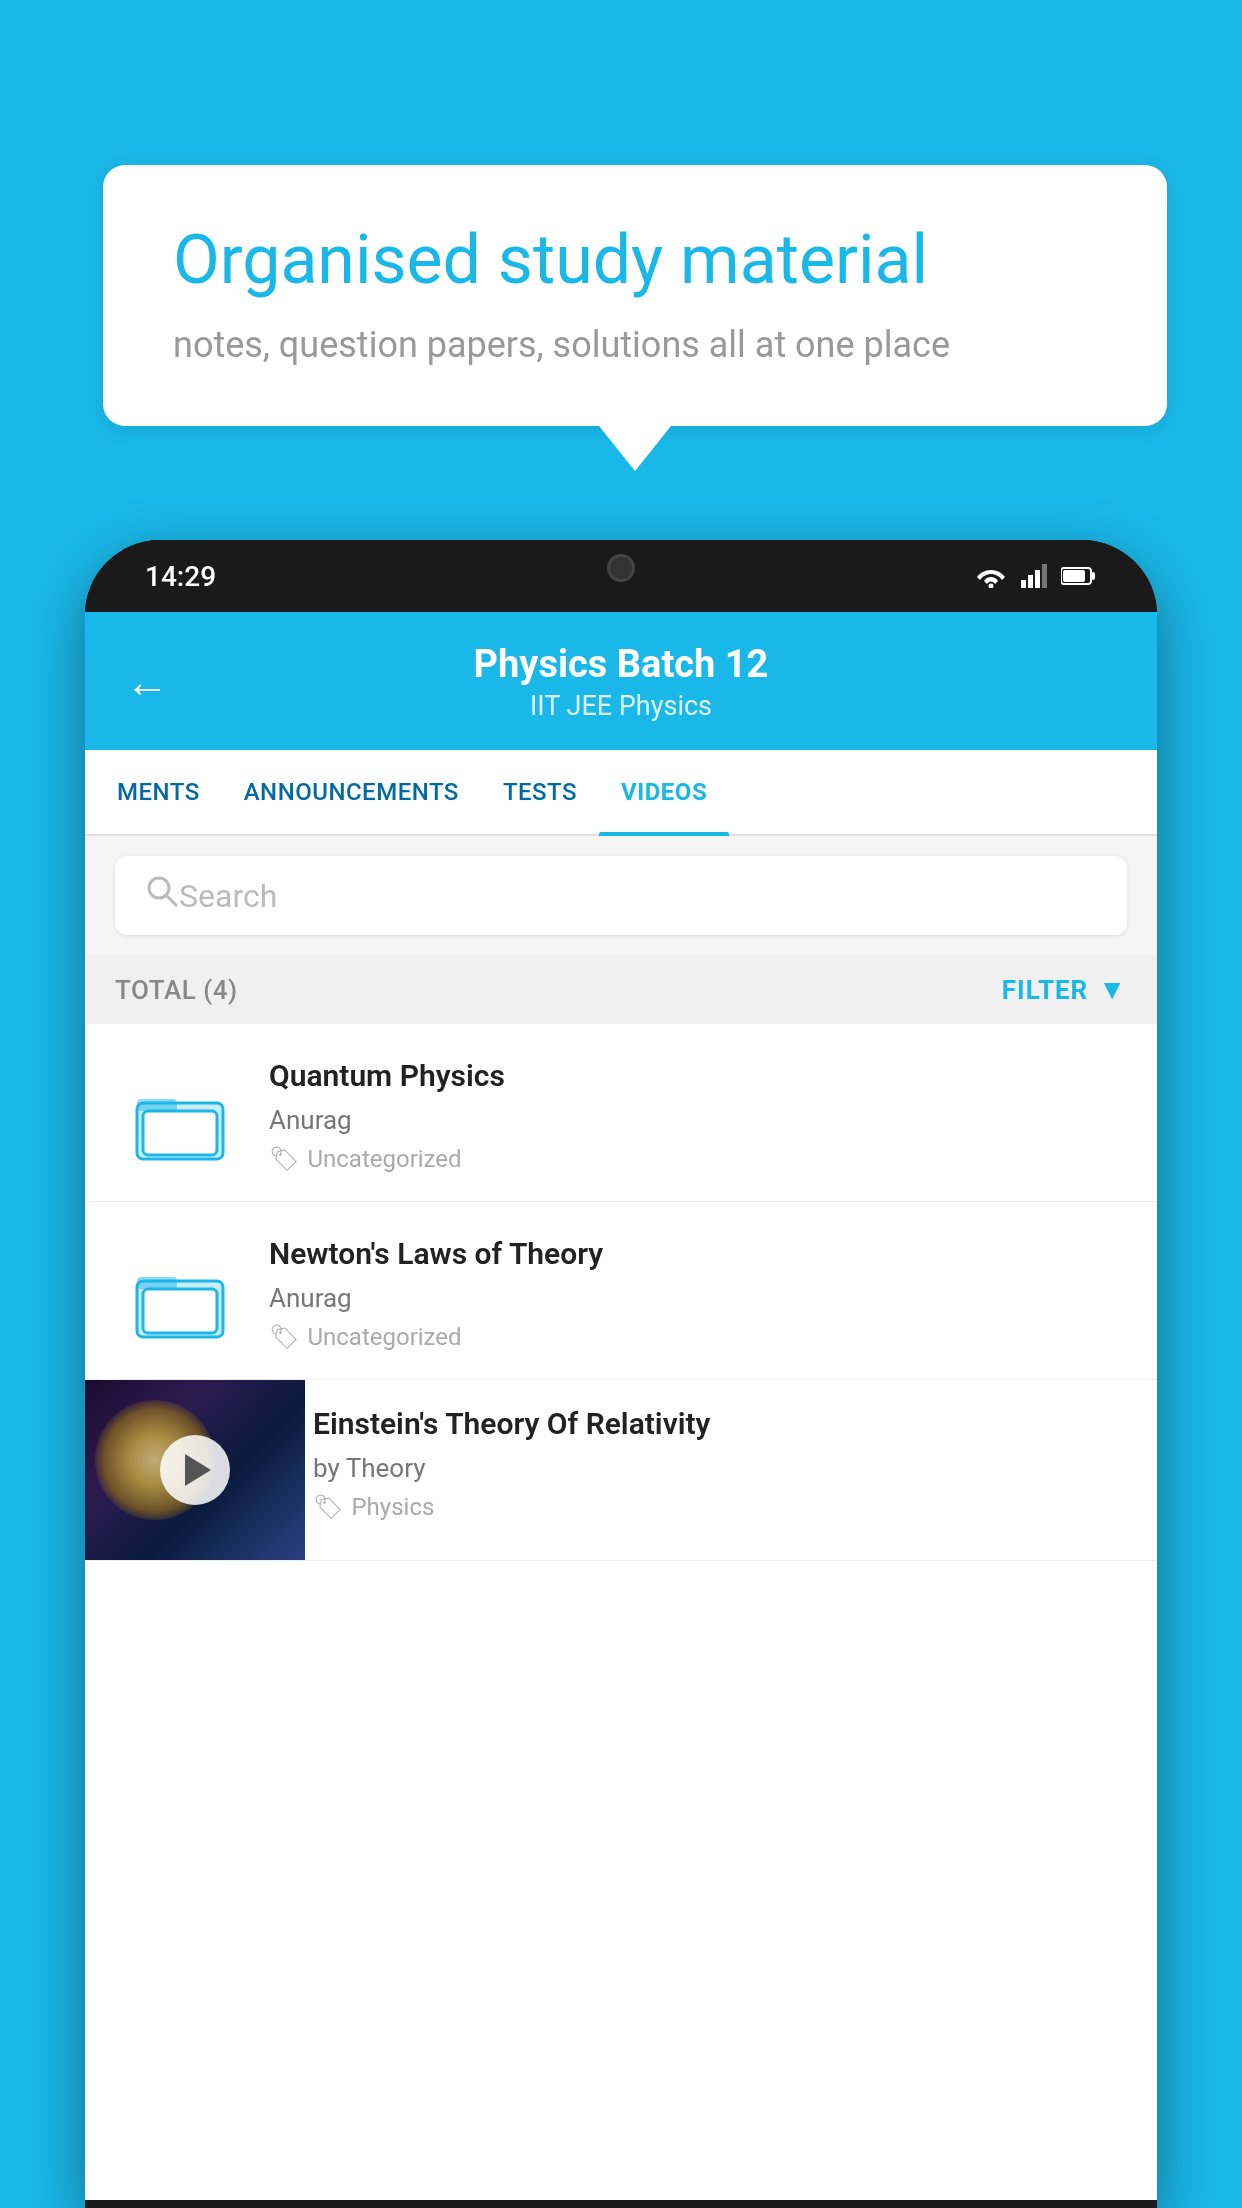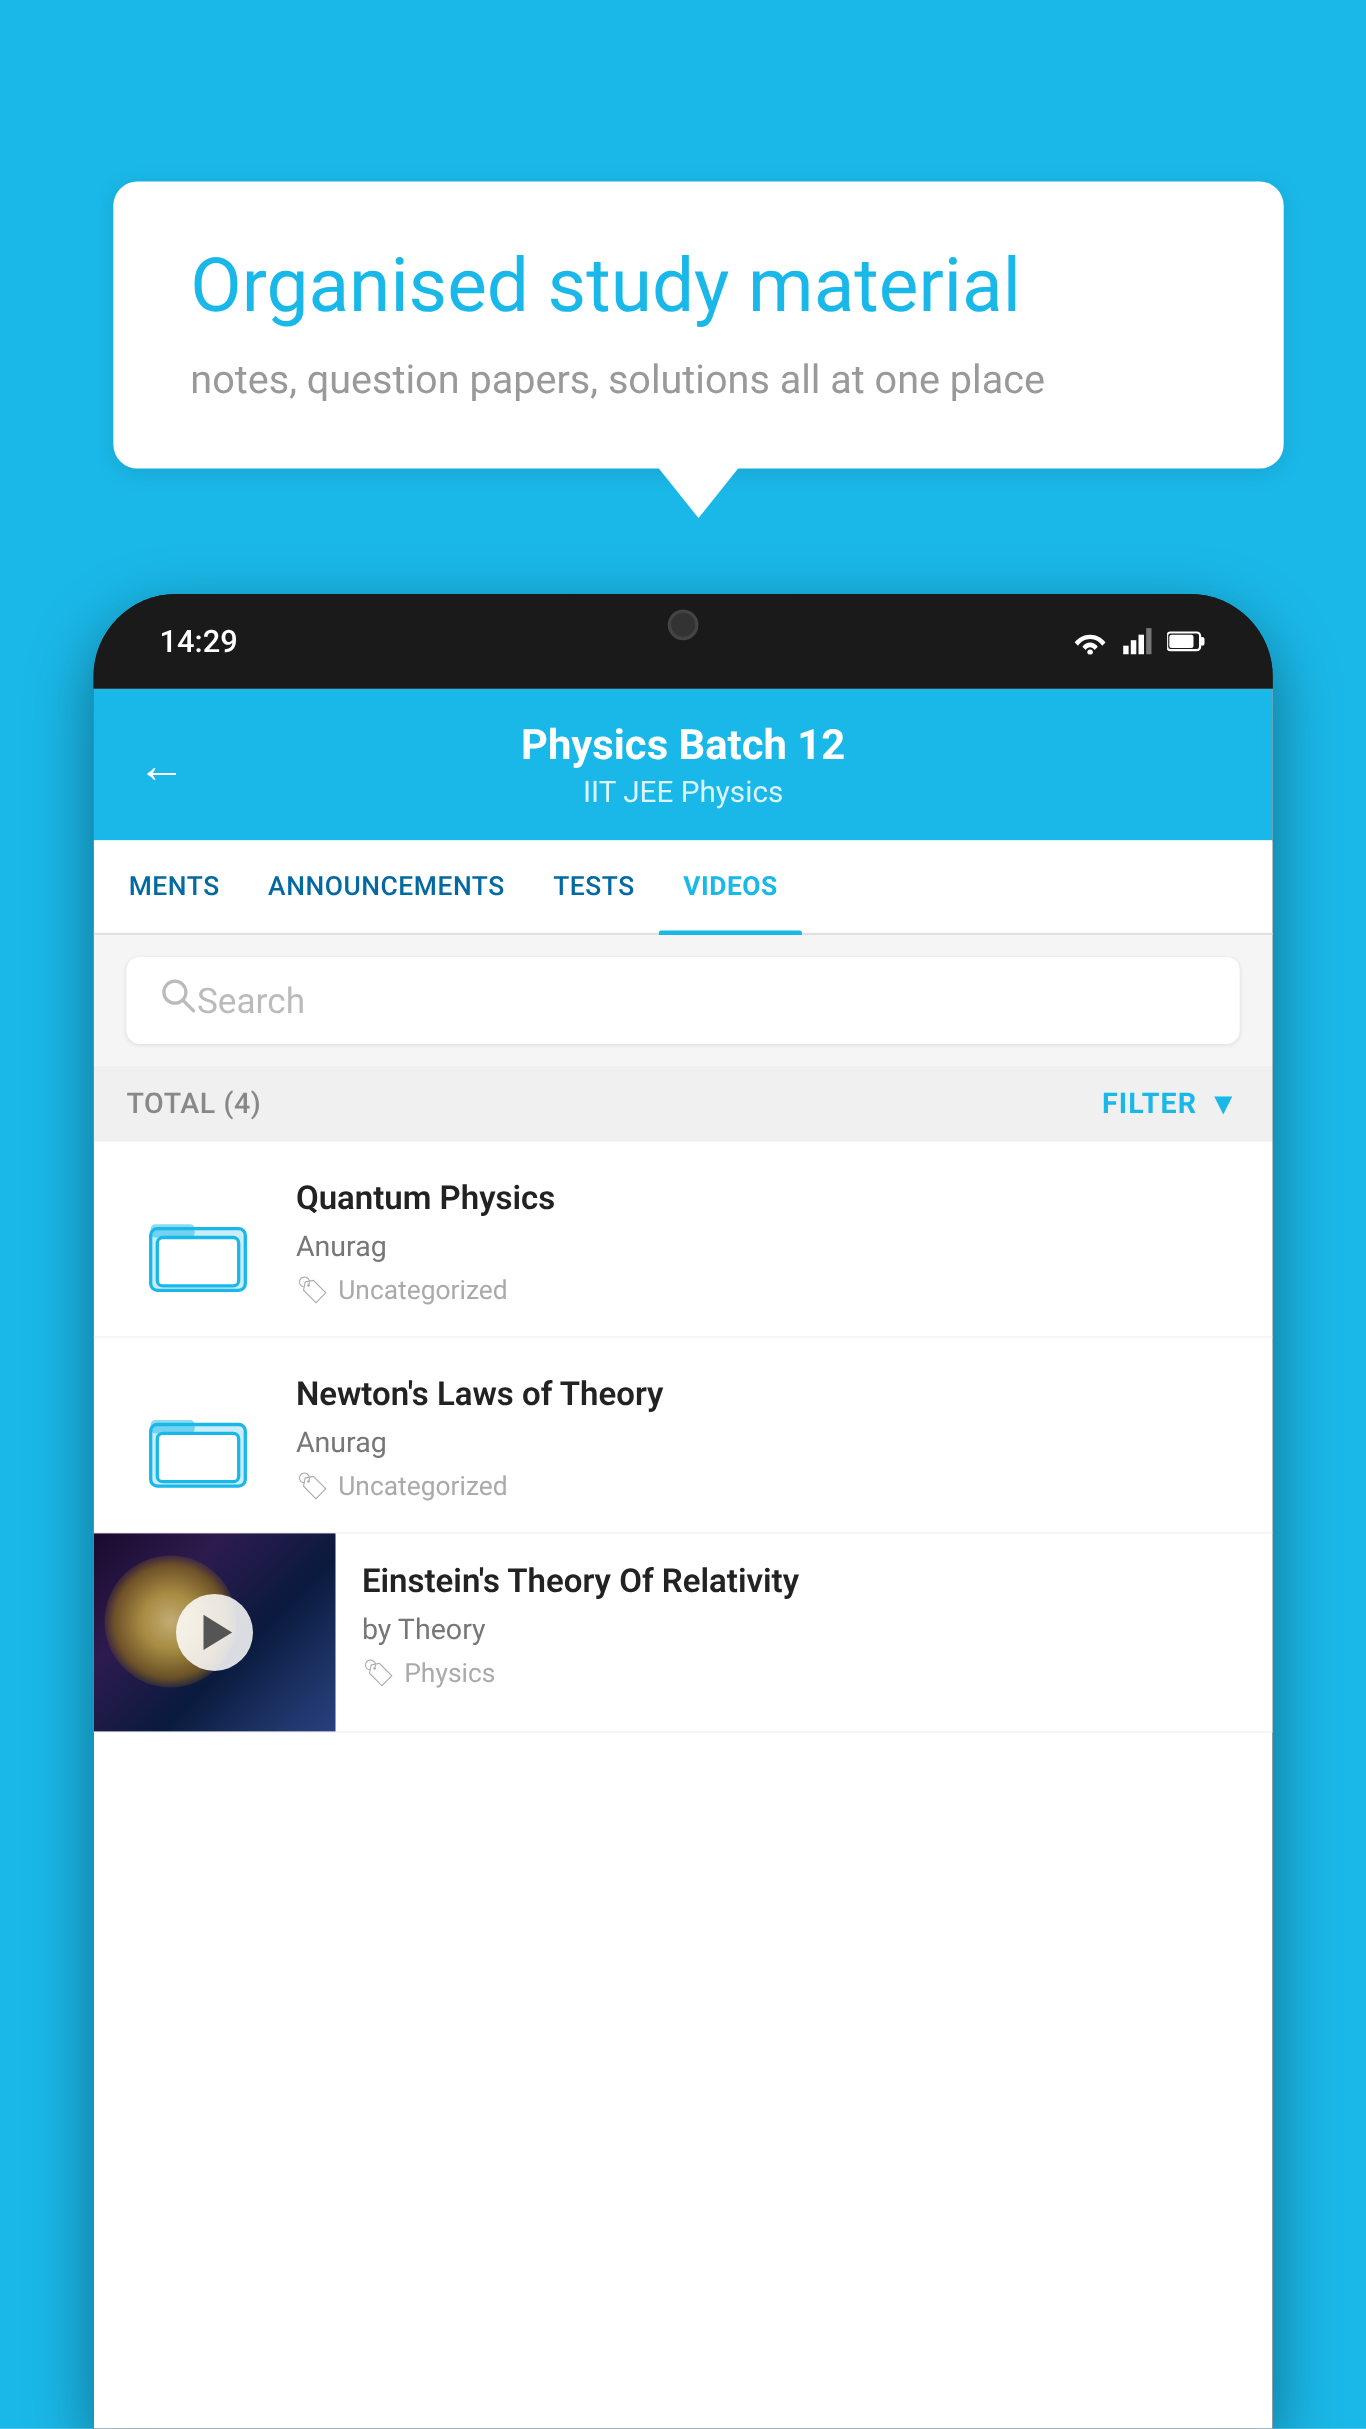--- a/index.html
+++ b/index.html
@@ -66,21 +66,21 @@
       bottom: 0;
       background: #1a1a1a;
       border-radius: 75px 75px 0 0;
       overflow: hidden;
       box-shadow: 0 20px 60px rgba(0,0,0,0.4);
     }
 
     
     .phone-top-bar {
       background: #1a1a1a;
-      height: 86px;
+      height: 72px;
       display: flex;
       align-items: center;
       justify-content: space-between;
       padding: 0 60px;
       position: relative;
     }
 
     .phone-notch {
       position: absolute;
       top: 0;
@@ -352,21 +352,21 @@
       width: 0;
       height: 0;
       border-top: 16px solid transparent;
       border-bottom: 16px solid transparent;
       border-left: 26px solid #555;
       margin-left: 5px;
     }
 
     .einstein-info {
       flex: 1;
-      padding: 24px 20px 24px 24px;
+      padding: 24px 20px 24px 8px;
     }
 
     .einstein-title {
       color: #222;
       font-size: 30px;
       font-weight: 600;
       margin-bottom: 10px;
       line-height: 1.3;
     }
 

